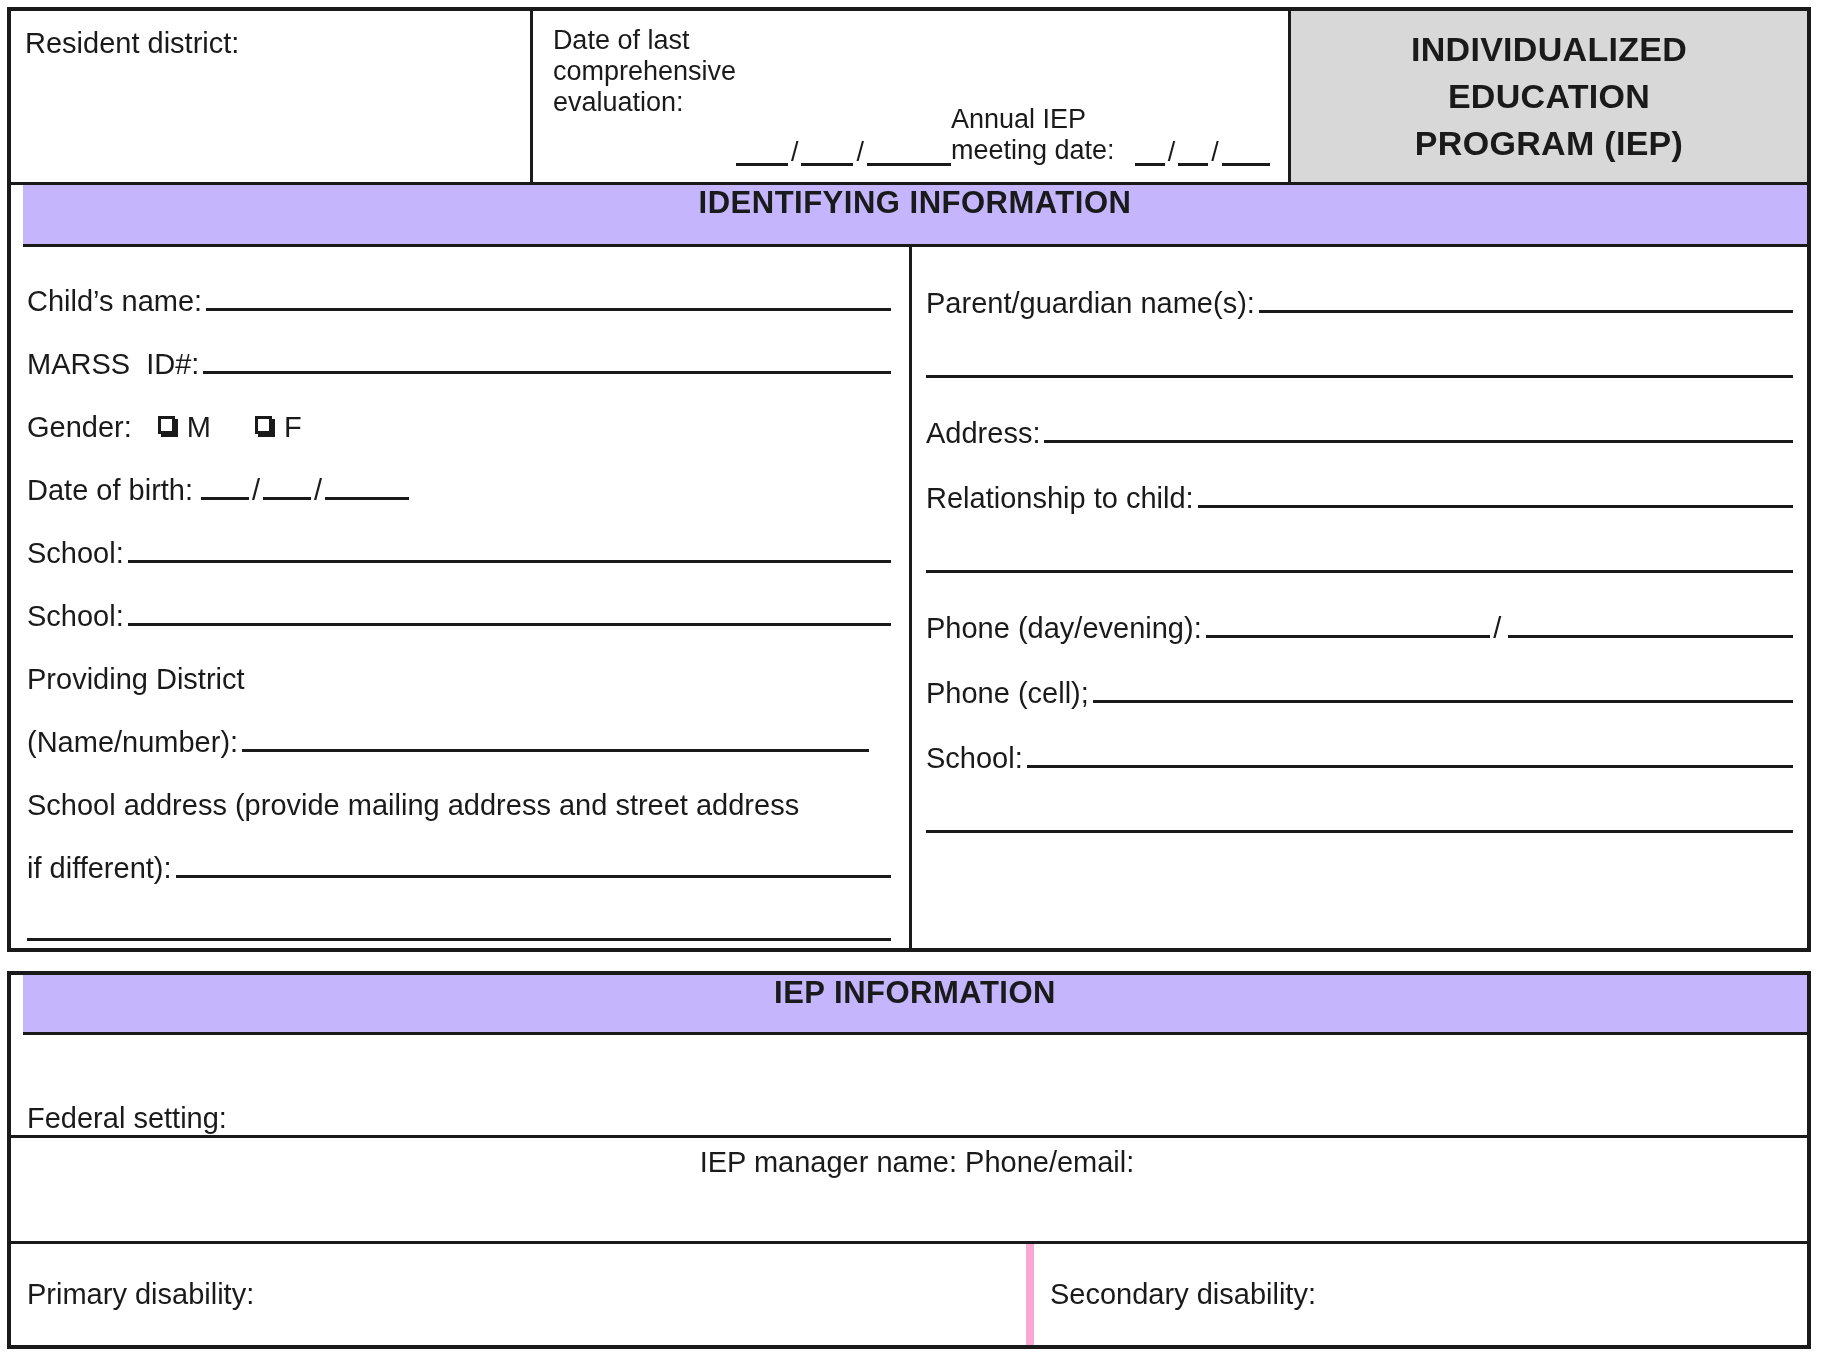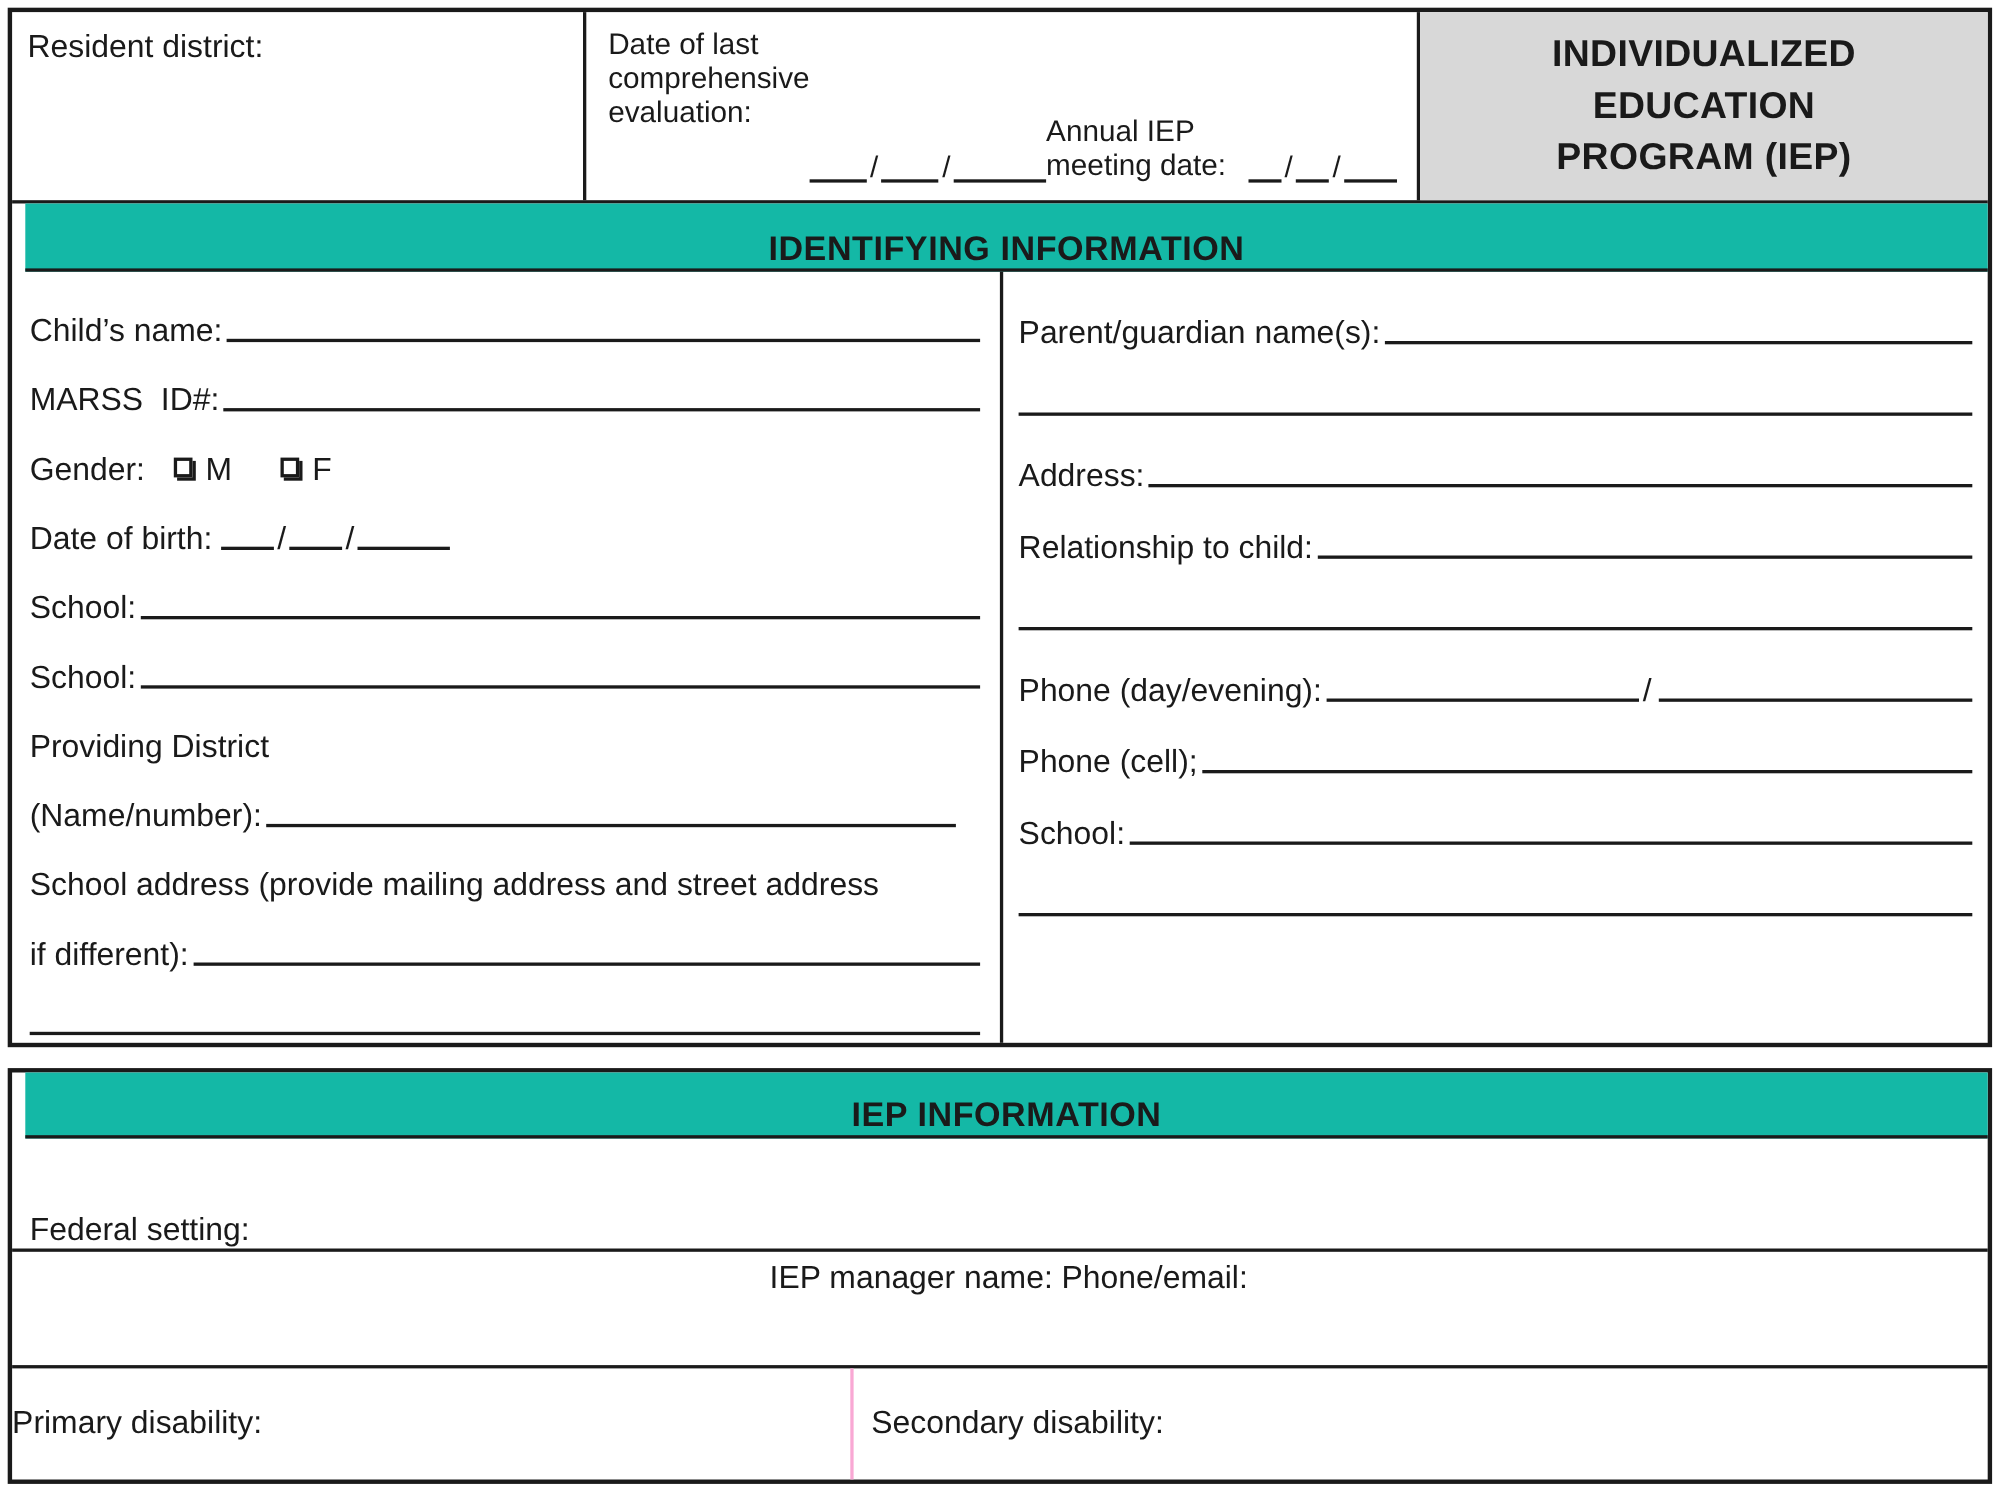--- a/index.html
+++ b/index.html
@@ -43,22 +43,22 @@
   }
 
   .dl { display: flex; align-items: flex-end; }
   .dl-right { justify-content: flex-end; }
   .bls { display: inline-block; border-bottom: 3px solid #1a1a1a; height: 10px; }
   .w52 { width: 52px; }  .w84 { width: 84px; }  .w48 { width: 48px; }
   .slash { line-height: 1; margin: 0 3px; }
 
   
   .secheader {
-    background: #14b8a6; border-bottom: 3px solid #1a1a1a;
-    display: flex; align-items: flex-end; justify-content: center;
+    background: #c4b5fd; border-bottom: 3px solid #1a1a1a;
+    display: flex; align-items: flex-start; justify-content: center;
     font-weight: 700; font-size: 31px; letter-spacing: 0.5px;
     flex: none;
     margin-left: 12px;
   }
   .t1 .secheader { height: 62px; }
   .t2 .secheader { height: 60px; }
 
   
   .content { flex: 1; display: flex; font-size: 29px; }
   .lcol { width: 901px; border-right: 3px solid #1a1a1a; padding: 8px 18px 0 16px; display: flex; flex-direction: column; }
@@ -82,21 +82,21 @@
   .r1 { height: 103px; border-bottom: 3px solid #1a1a1a; display: flex; font-size: 29px; }
   .r1l { width: 901px; border-right: 3px solid #1a1a1a; display: flex; align-items: center; padding-left: 16px; }
   .r1r { flex: 1; display: flex; align-items: flex-end; padding-left: 16px; }
   .cbp { flex: none; width: 21px; height: 23px; border: 3px solid #1a1a1a; margin: 0 12px 0 32px; background: #fff; }
   .r2 {
     height: 106px; border-bottom: 3px solid #1a1a1a;
     padding: 8px 0 0 16px; font-size: 29px;
     display: flex; flex-direction: row; justify-content: center; gap: 8px;
   }
   .r3 { flex: 1; display: flex; font-size: 29px; }
-  .r3l { width: 765px; border-right: 3px solid #f9a8d4; display: flex; align-items: center; }
+  .r3l { width: 1023px; border-right: 8px solid #f9a8d4; display: flex; align-items: center; padding-left: 16px; }
   .r3r { flex: 1; display: flex; align-items: center; padding-left: 16px; }
 </style>
 </head>
 <body>
 
 <div class="page">
 
   <section class="tbl t1">
 
     <div class="toprow">

